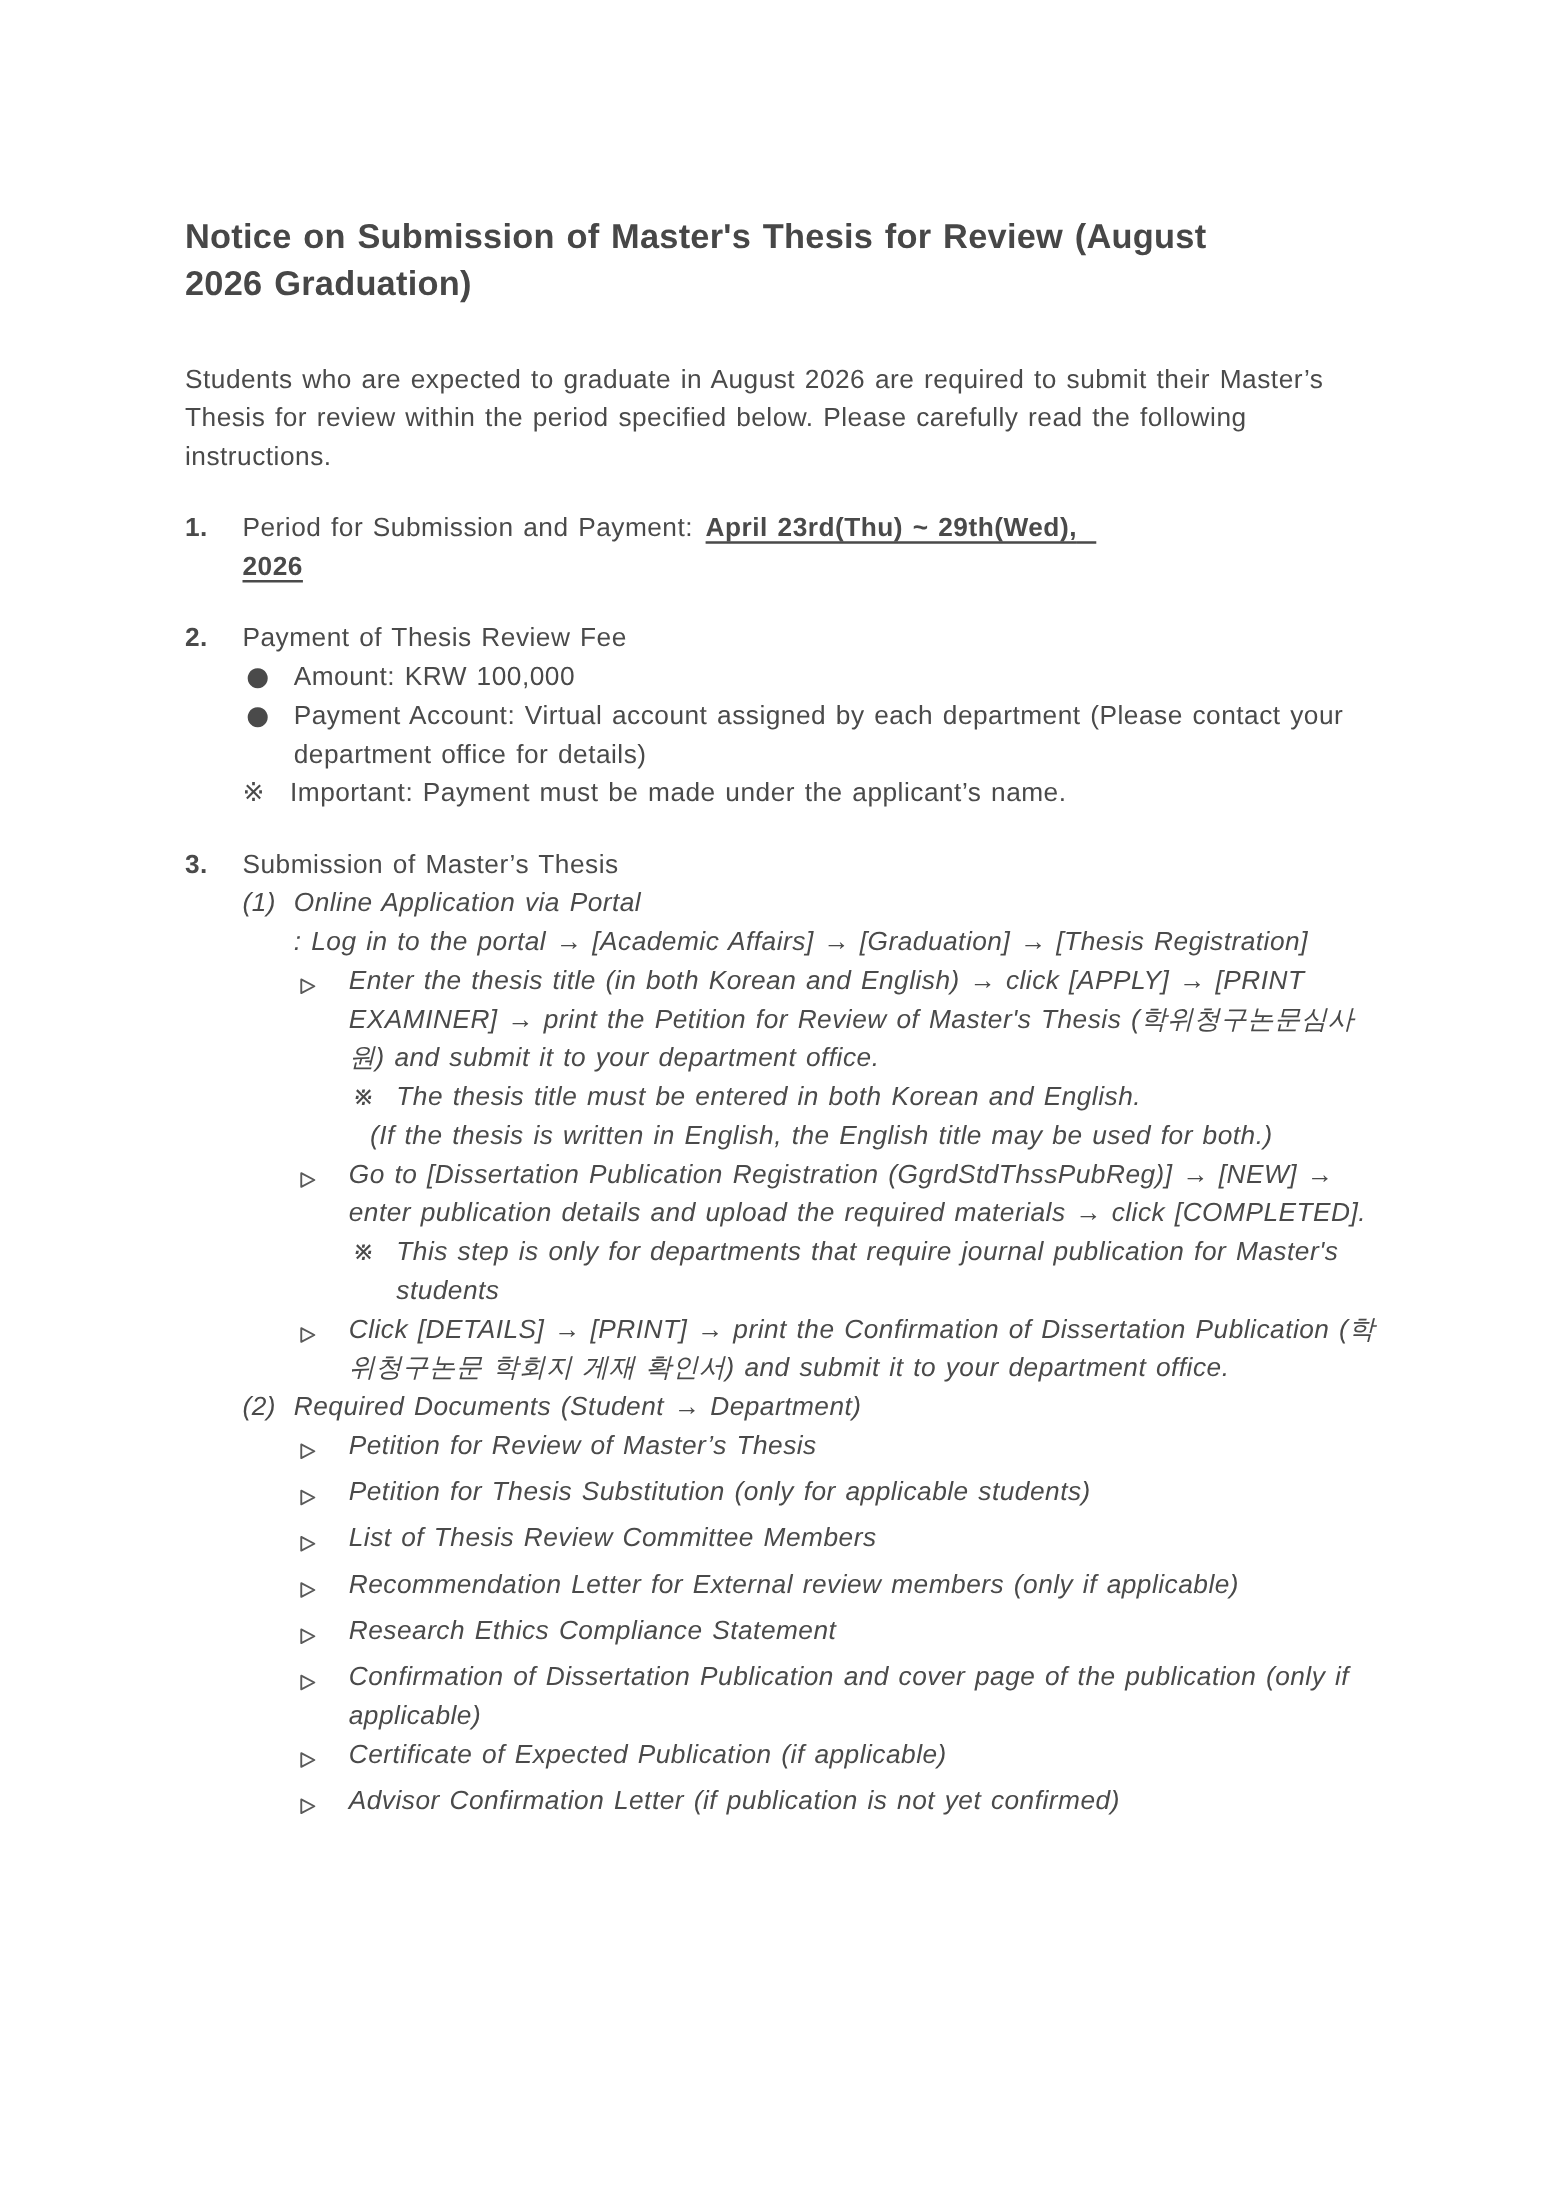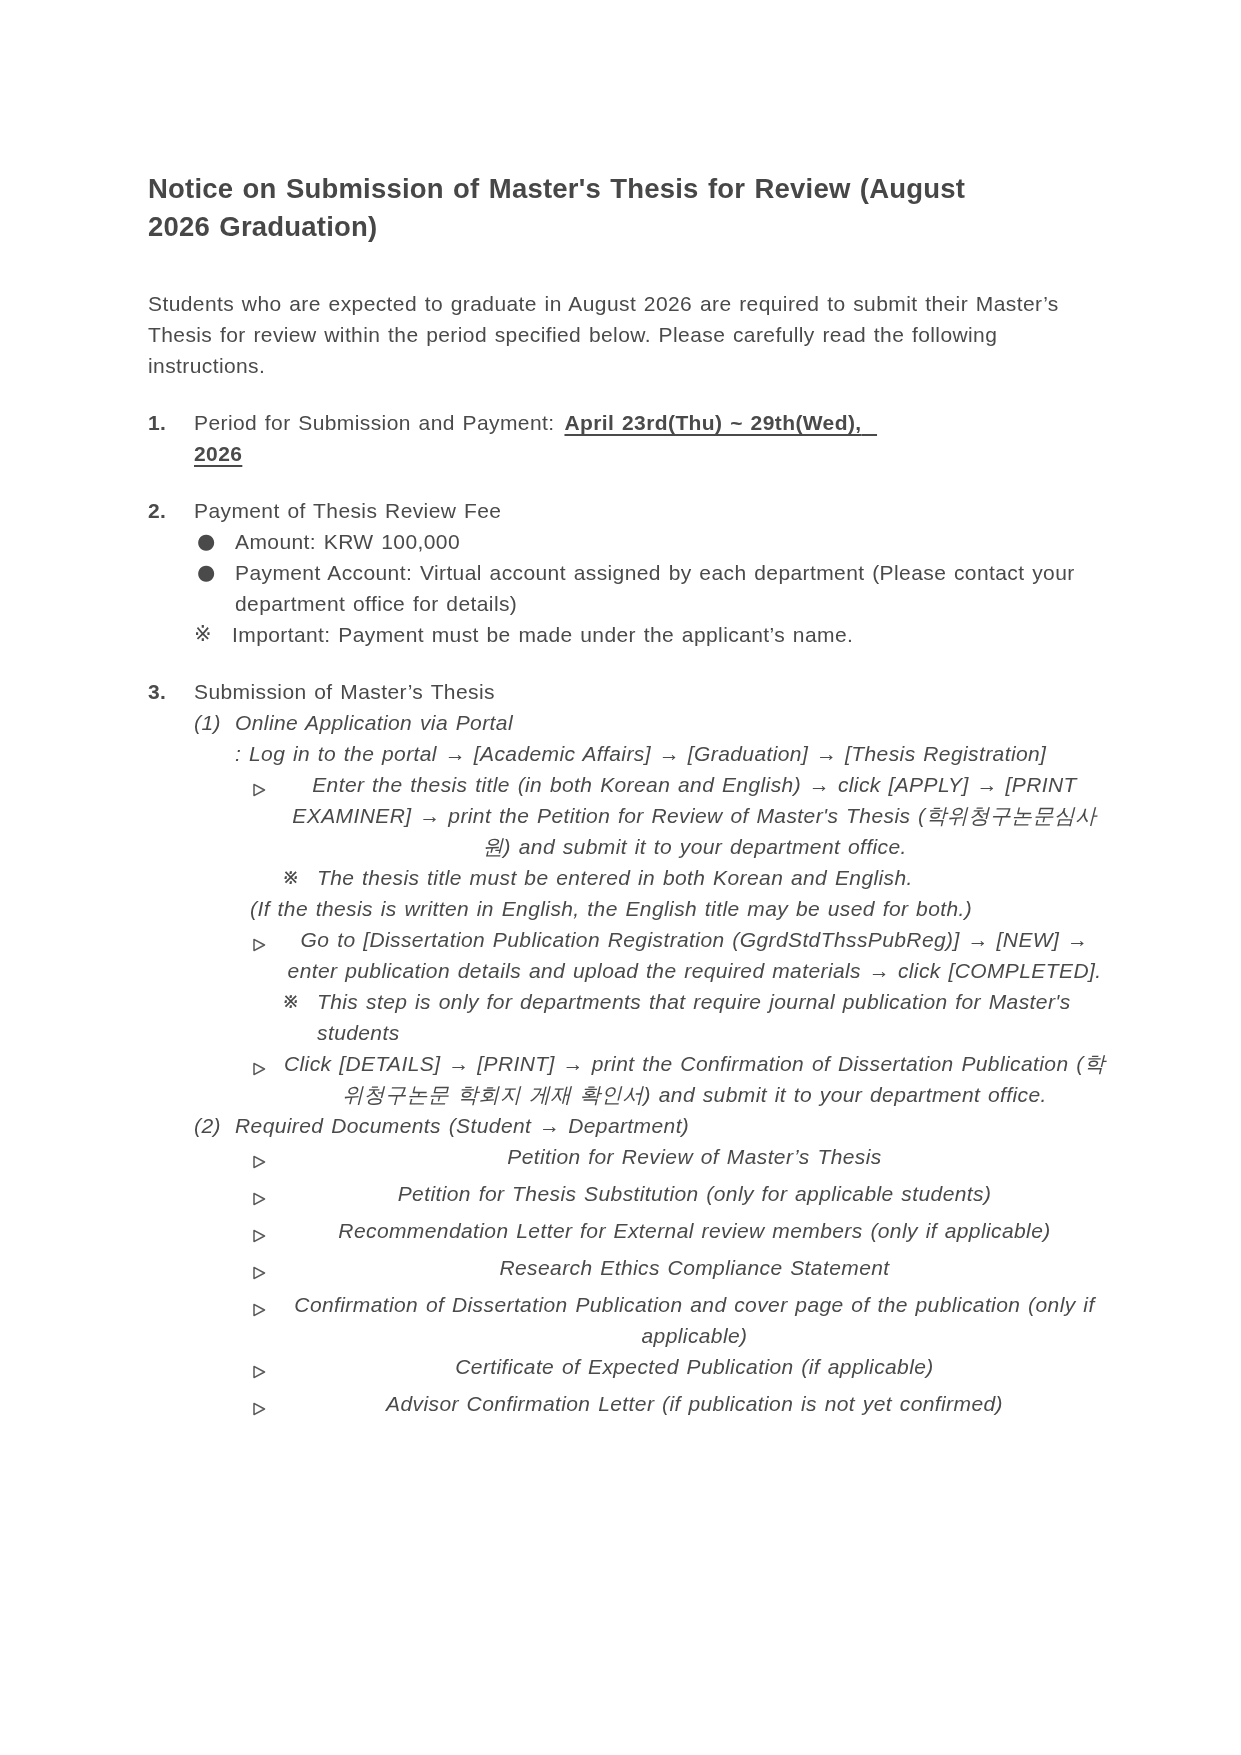--- a/index.html
+++ b/index.html
@@ -33,27 +33,27 @@
     text-underline-offset:4px;
   }
   .dl1::after { content:"\00a0\00a0"; }
   .b-row { display:flex; margin-left:3px; }
   .b-marker { flex:0 0 38px; font-family:"DejaVu Sans",sans-serif; }
   .n-row { display:flex; }
   .n-marker { flex:0 0 38px; font-family:"DejaVu Sans",sans-serif; }
   .sub-block { margin-left:46px;font-style:italic; }
   .sub-label { display:inline-block; width:41px; }
   .sub-path { margin-left:41px; }
-  .step-row { display:flex; margin-left:44px;text-align:center; }
+  .step-row { display:flex; margin-left:44px; }
   .step-marker { flex:0 0 41px; padding-top:6px; }
   .step-text { flex:1; min-width:0; }
   .step-note-row { display:flex; margin-left:88px; }
   .ref-marker { flex:0 0 35px; font-family:"DejaVu Sans",sans-serif; }
   .note-text { flex:1; min-width:0; }
-  .step-note2 { margin-left:56px; padding-left:11px; text-indent:-11px; }
+  .step-note2 { margin-left:102px; padding-left:11px; text-indent:-11px; }
 </style>
 </head>
 <body>
 
 <div class="page">
 
   <h1 class="title">
     <span class="tline">Notice on Submission of Master's Thesis for Review (August</span>
     <span class="tline">2026 Graduation)</span>
   </h1>
@@ -141,20 +141,26 @@
       <div class="step-row">
         <span class="step-marker"><svg width="16" height="16" viewBox="0 0 16 16">
               <path d="M3 2.5 L13.5 8 L3 13.5 Z" fill="#fdfdfd" stroke="#5a5a5a" stroke-width="1.5" stroke-linejoin="round"></path>
             </svg></span>
         <div class="step-text">Petition for Thesis Substitution (only for applicable students)</div>
       </div>
       <div class="step-row">
         <span class="step-marker"><svg width="16" height="16" viewBox="0 0 16 16">
               <path d="M3 2.5 L13.5 8 L3 13.5 Z" fill="#fdfdfd" stroke="#5a5a5a" stroke-width="1.5" stroke-linejoin="round"></path>
             </svg></span>
+        <div class="step-text">List of Thesis Review Committee Members</div>
+      </div>
+      <div class="step-row">
+        <span class="step-marker"><svg width="16" height="16" viewBox="0 0 16 16">
+              <path d="M3 2.5 L13.5 8 L3 13.5 Z" fill="#fdfdfd" stroke="#5a5a5a" stroke-width="1.5" stroke-linejoin="round"></path>
+            </svg></span>
         <div class="step-text">Recommendation Letter for External review members (only if applicable)</div>
       </div>
       <div class="step-row">
         <span class="step-marker"><svg width="16" height="16" viewBox="0 0 16 16">
               <path d="M3 2.5 L13.5 8 L3 13.5 Z" fill="#fdfdfd" stroke="#5a5a5a" stroke-width="1.5" stroke-linejoin="round"></path>
             </svg></span>
         <div class="step-text">Research Ethics Compliance Statement</div>
       </div>
       <div class="step-row">
         <span class="step-marker"><svg width="16" height="16" viewBox="0 0 16 16">

